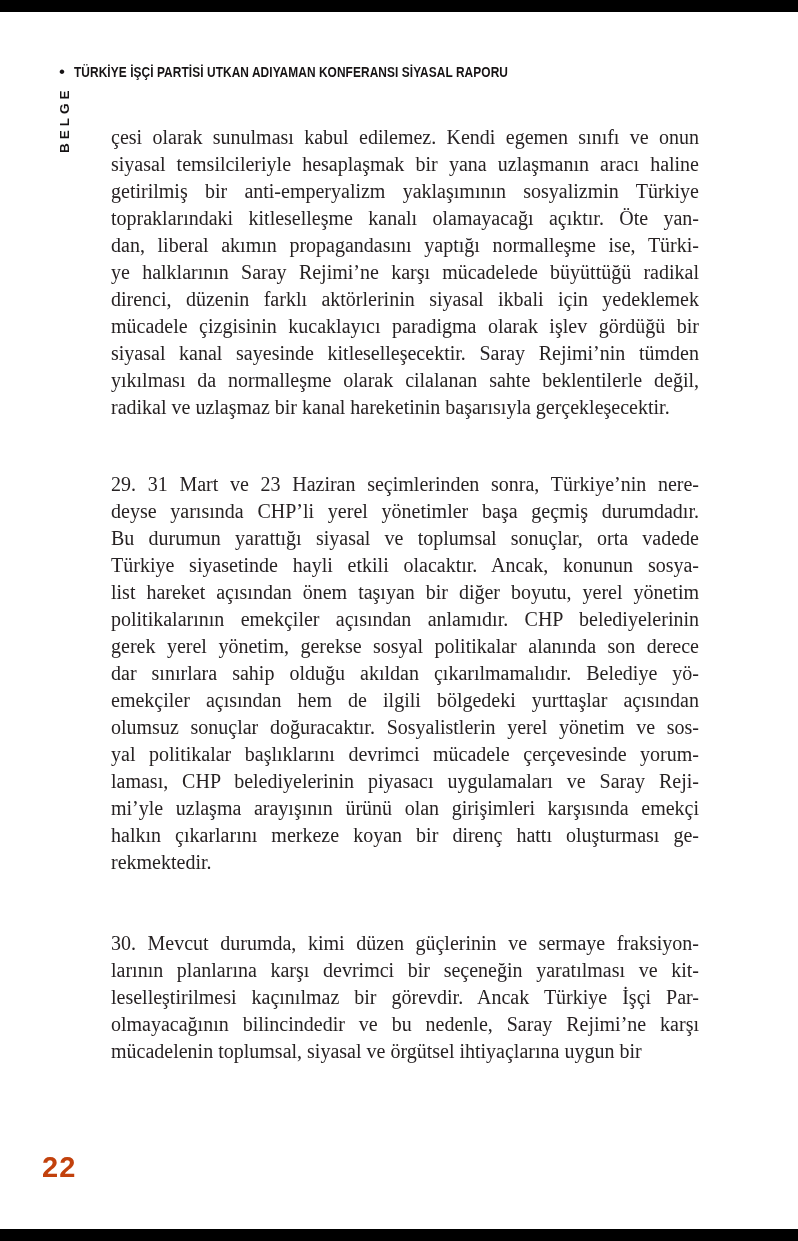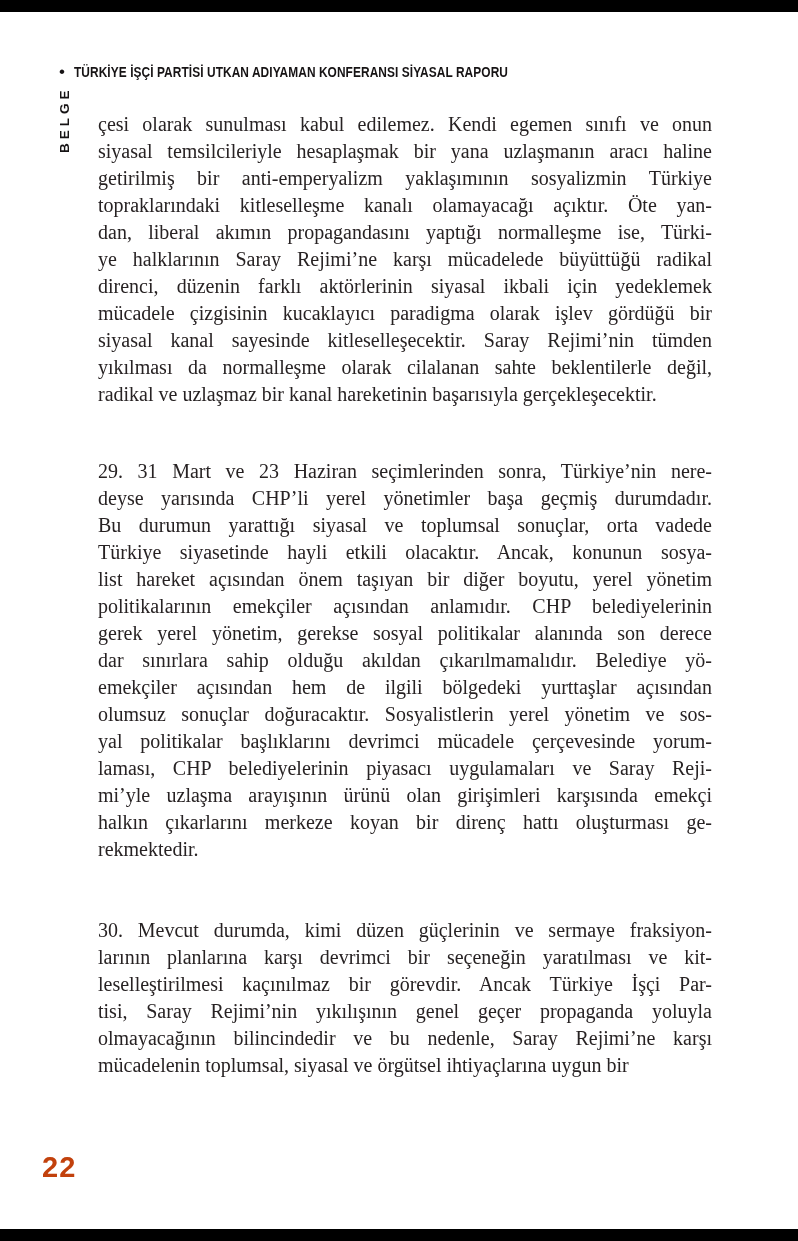--- a/index.html
+++ b/index.html
@@ -61,21 +61,21 @@
 
   .body-text {
     position: absolute;
     left: 95px;
     top: 108px;
     width: 620px;
     color: #272223;
     font-size: 20px;
     line-height: 27px;
   }
-  .para { margin: 3px; }
+  .para { margin: 16px; }
   .para.p2 { margin-top: 50px; }
   .para.p3 { margin-top: 54px; }
   .line {
     text-align: justify;
     text-align-last: justify;
   }
   .line.last {
     text-align-last: auto;
     text-align: left;
   }
@@ -134,21 +134,20 @@
         <div class="line">yal politikalar başlıklarını devrimci mücadele çerçevesinde yorum-</div>
         <div class="line">laması, CHP belediyelerinin piyasacı uygulamaları ve Saray Reji-</div>
         <div class="line">mi’yle uzlaşma arayışının ürünü olan girişimleri karşısında emekçi</div>
         <div class="line">halkın çıkarlarını merkeze koyan bir direnç hattı oluşturması ge-</div>
         <div class="line last">rekmektedir.</div>
       </div>
     <div class="para p3">
         <div class="line">30. Mevcut durumda, kimi düzen güçlerinin ve sermaye fraksiyon-</div>
         <div class="line">larının planlarına karşı devrimci bir seçeneğin yaratılması ve kit-</div>
         <div class="line">leselleştirilmesi kaçınılmaz bir görevdir. Ancak Türkiye İşçi Par-</div>
-        <div class="line">tisi, Saray Rejimi’nin yıkılışının genel geçer propaganda yoluyla</div>
         <div class="line">olmayacağının bilincindedir ve bu nedenle, Saray Rejimi’ne karşı</div>
         <div class="line last">mücadelenin toplumsal, siyasal ve örgütsel ihtiyaçlarına uygun bir</div>
       </div>
   </div>
 
   <div class="page-number">22</div>
 
   <div class="edge-bar bottom"></div>
 
 </div>

